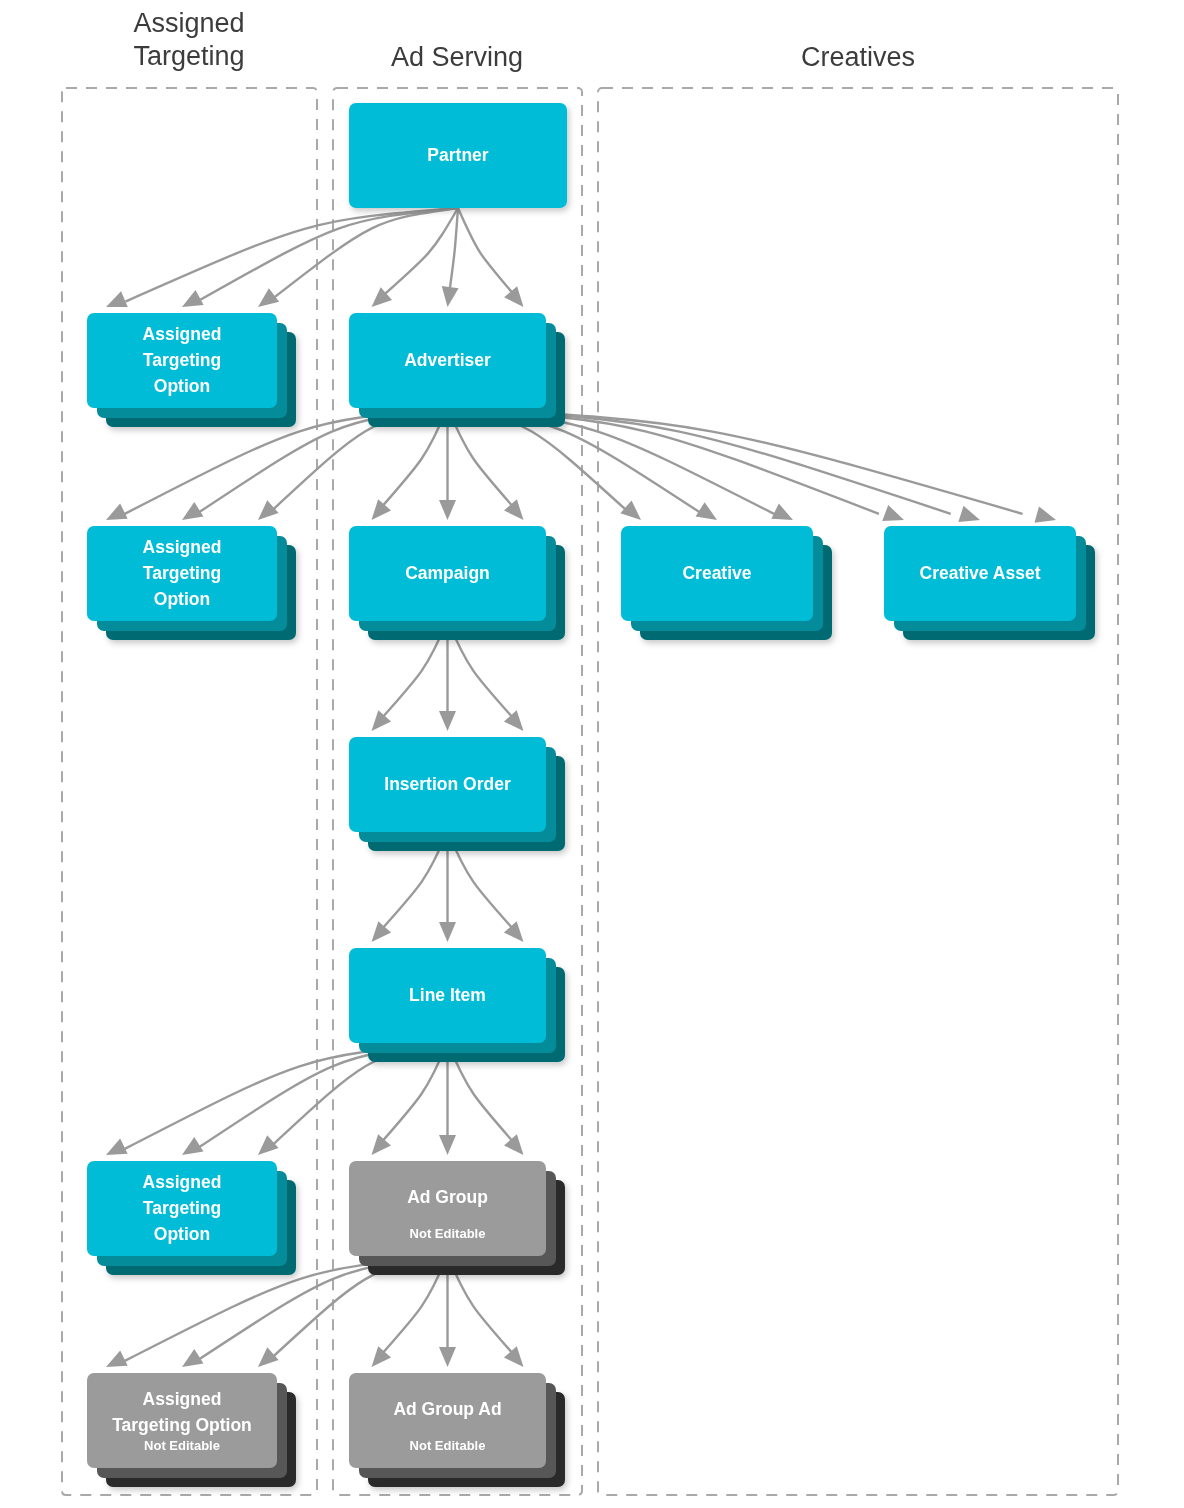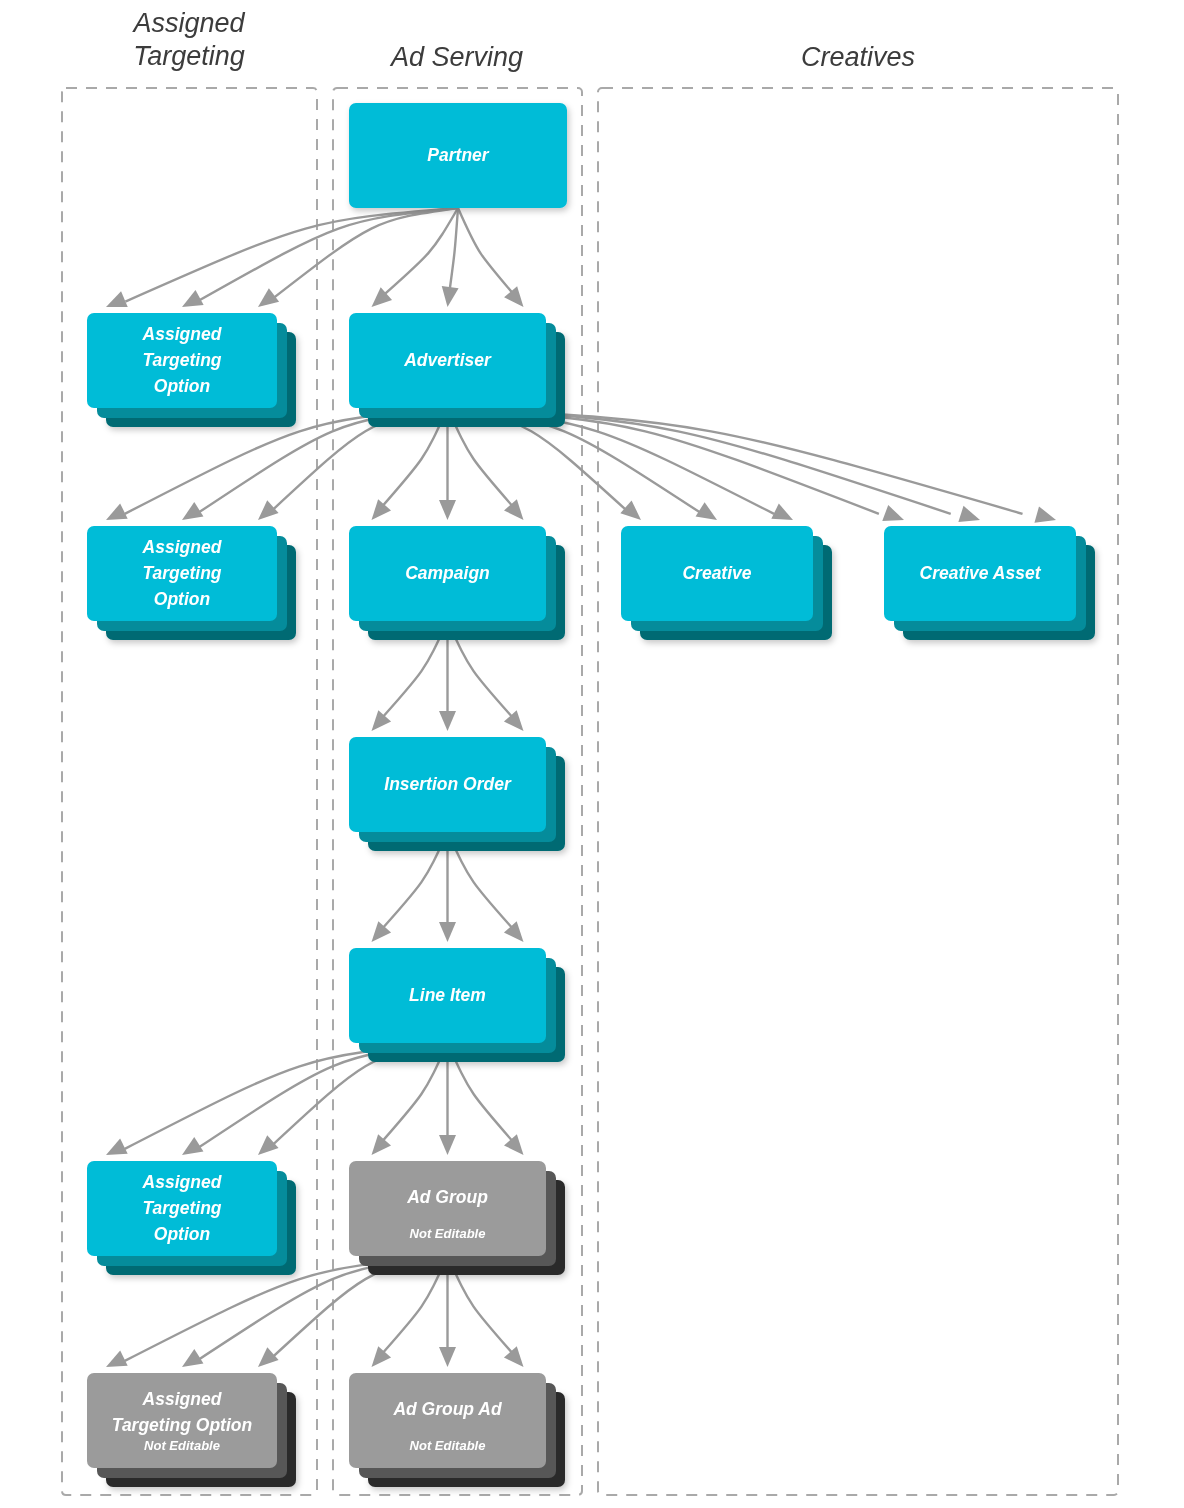--- a/index.html
+++ b/index.html
@@ -1,18 +1,18 @@
 <!DOCTYPE html>
 <html><head>
 <meta charset="utf-8">
 <style>
   html,body{margin:0;padding:0;background:#ffffff;}
   body{width:1184px;height:1508px;overflow:hidden;
        font-family:"Liberation Sans","DejaVu Sans",sans-serif;}
-  #stage{position:relative;width:1024px;height:1508px;font-style:italic;}
+  #stage{position:relative;width:1024px;height:1508px;}
   svg#diagram{position:absolute;left:0;top:0;width:1184px;height:1508px;}
   .colhead{font-family:"Liberation Sans","DejaVu Sans",sans-serif;
            font-size:27px;fill:#3c3c3c;text-anchor:middle;}
   .nodelabel{font-family:"Liberation Sans","DejaVu Sans",sans-serif;
              font-size:17.5px;font-weight:bold;fill:#ffffff;text-anchor:middle;}
   .nodesub{font-family:"Liberation Sans","DejaVu Sans",sans-serif;
            font-size:13px;font-weight:bold;fill:#ffffff;text-anchor:middle;}
   .dashbox{fill:none;stroke:#a9a9a9;stroke-width:2;stroke-dasharray:11 9;}
   .edge{fill:none;stroke:#9a9a9a;stroke-width:2.4;}
 </style>

